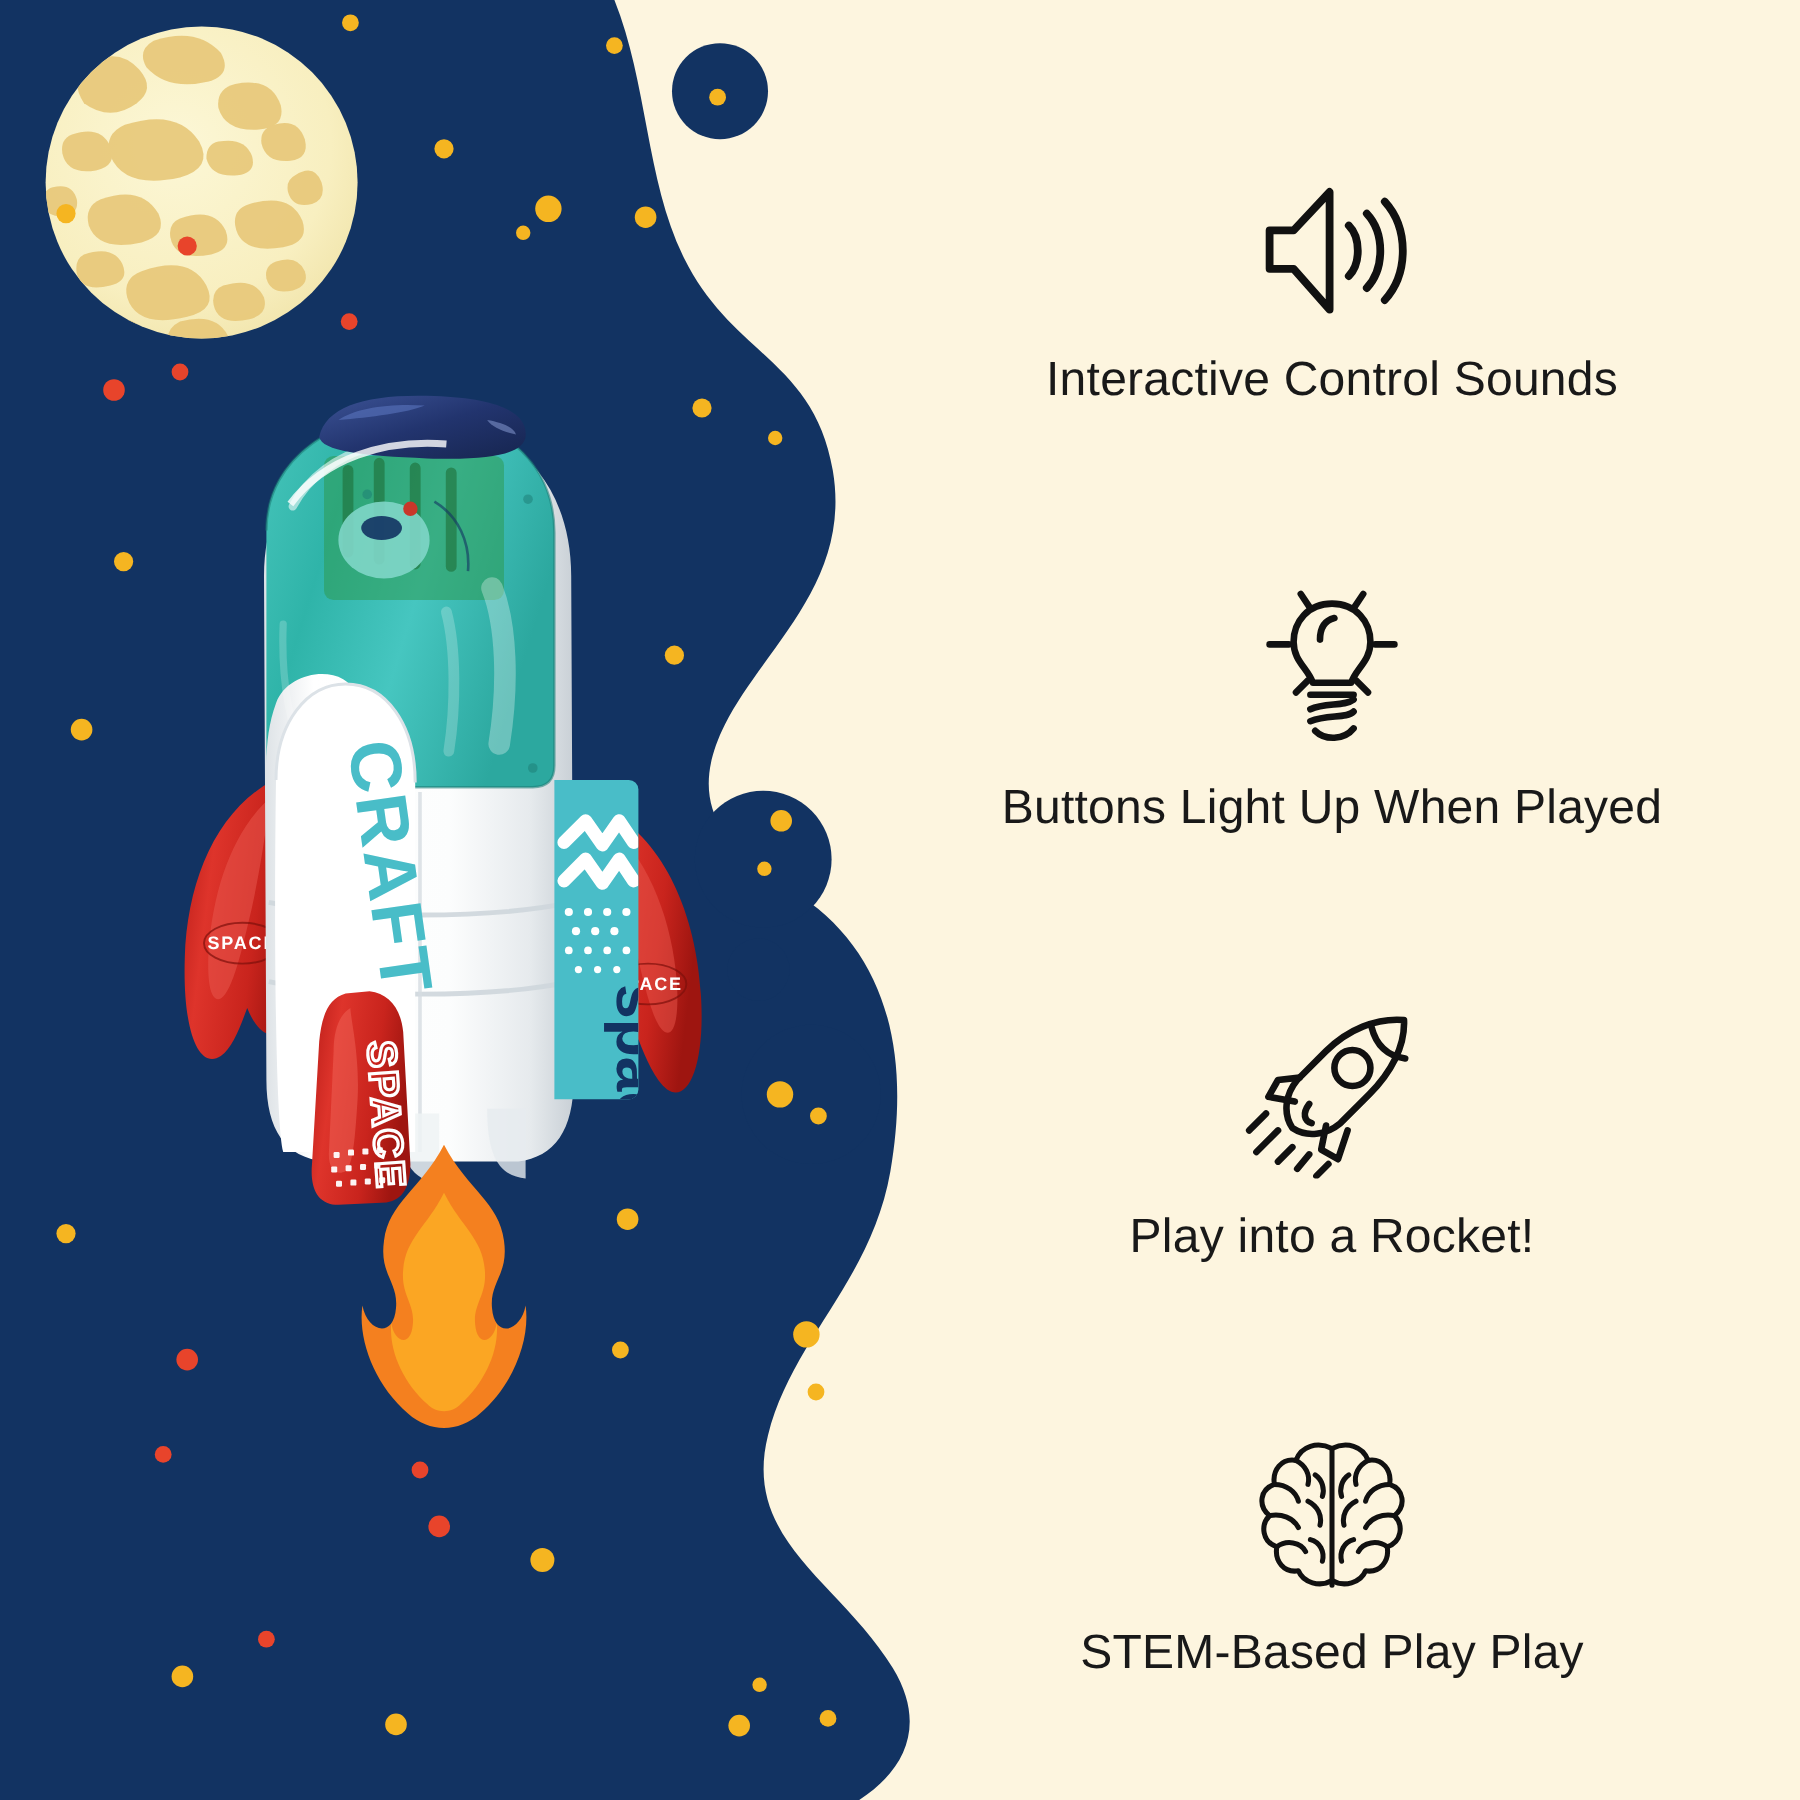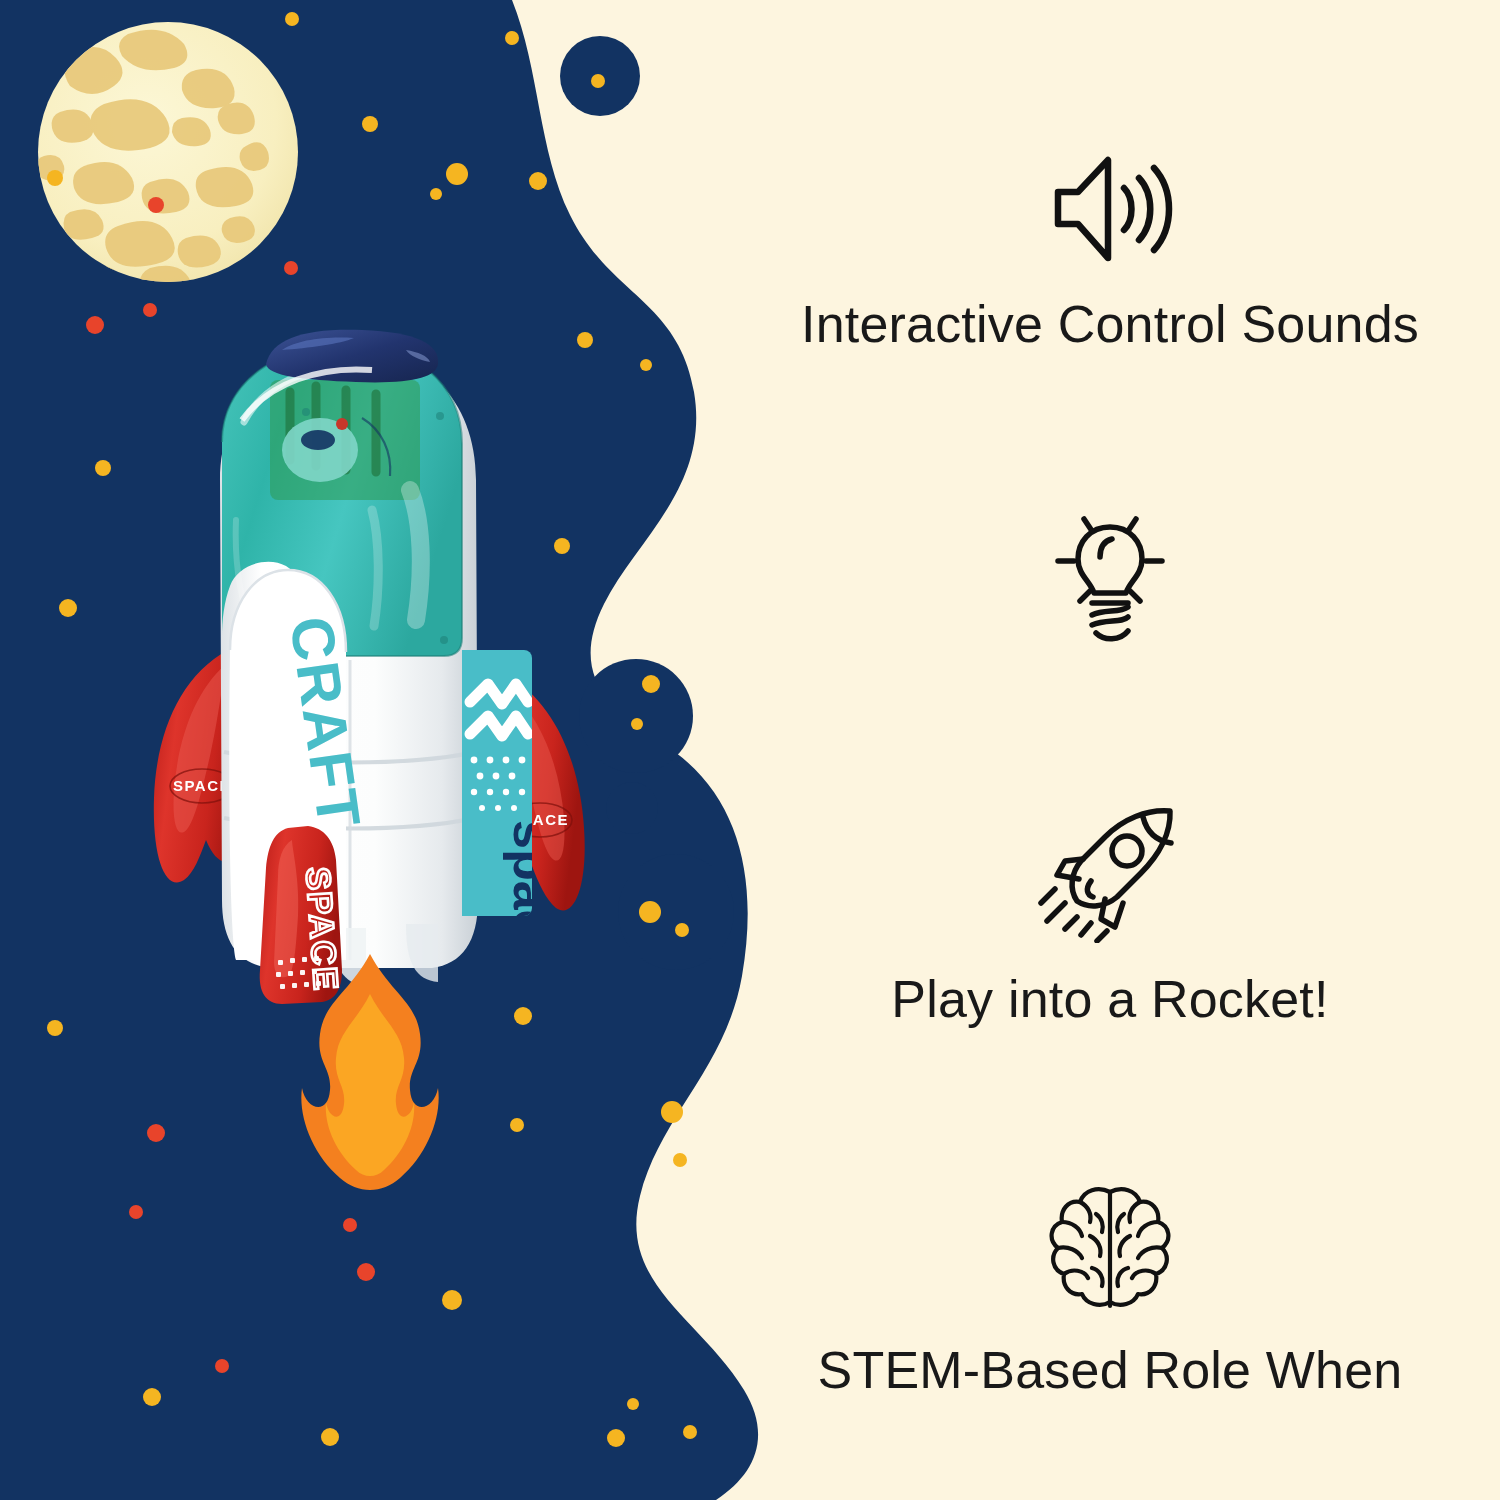--- a/index.html
+++ b/index.html
@@ -26,21 +26,21 @@
     position:absolute;left:760px;top:150px;width:700px;height:1250px;
     display:flex;flex-direction:column;justify-content:space-between;
   }
   .feature{
     display:flex;flex-direction:column;align-items:center;
     width:100%;
   }
   .feature .icon{display:block;}
   .feature .label{
     margin-top:26px;
-    font-size:52px;
+    font-size:40px;
     font-weight:400;
     color:#191919;
     letter-spacing:.2px;
     white-space:nowrap;
     text-align:right;
     font-family:"Liberation Sans", sans-serif;
   }
 </style>
 </head>
 <body>
@@ -343,20 +343,21 @@
           <path d="M52,116 C66,110 82,114 88,108"></path>
           <path d="M56,124 C64,132 80,132 88,122"></path>
           <path d="M44,10 L52,22"></path>
           <path d="M96,10 L88,22"></path>
           <path d="M18,52 L34,52"></path>
           <path d="M122,52 L106,52"></path>
           <path d="M40,92 L50,82"></path>
           <path d="M100,92 L90,82"></path>
         </g>
       </svg>
+      <div class="label">Buttons Light Up When Played</div>
     </div>
 
     <div class="feature">
       <svg class="icon" width="150" height="140" viewBox="0 0 150 140">
         <g fill="none" stroke="#111111" stroke-width="5.5" stroke-linecap="round" stroke-linejoin="round">
           <path d="M135,8 C112,6 88,16 70,34 L46,58 C36,70 34,86 42,98 C54,106 70,104 82,94 L106,70 C124,52 136,30 135,8 Z"></path>
           <circle cx="92" cy="48" r="15"></circle>
           <path d="M108,14 C112,30 122,38 136,40"></path>
           <path d="M48,56 L30,58 L22,72 L44,76"></path>
           <path d="M70,96 L66,116 L80,124 L88,100"></path>
@@ -401,17 +402,17 @@
 
           <path d="M100,18 C92,22 88,30 90,38"></path>
           <path d="M118,38 C108,38 100,44 98,52"></path>
           <path d="M122,64 C112,62 102,66 98,74"></path>
           <path d="M116,90 C108,84 96,86 92,94"></path>
           <path d="M84,30 C78,34 76,42 78,48"></path>
           <path d="M90,52 C82,56 78,64 80,72"></path>
           <path d="M88,84 C80,86 76,94 78,102"></path>
         </g>
       </svg>
-      <div class="label">STEM-Based Role When</div>
+      <div class="label">STEM-Based Play Play</div>
     </div>
 
   </div>
 </div>
 
 </body></html>

